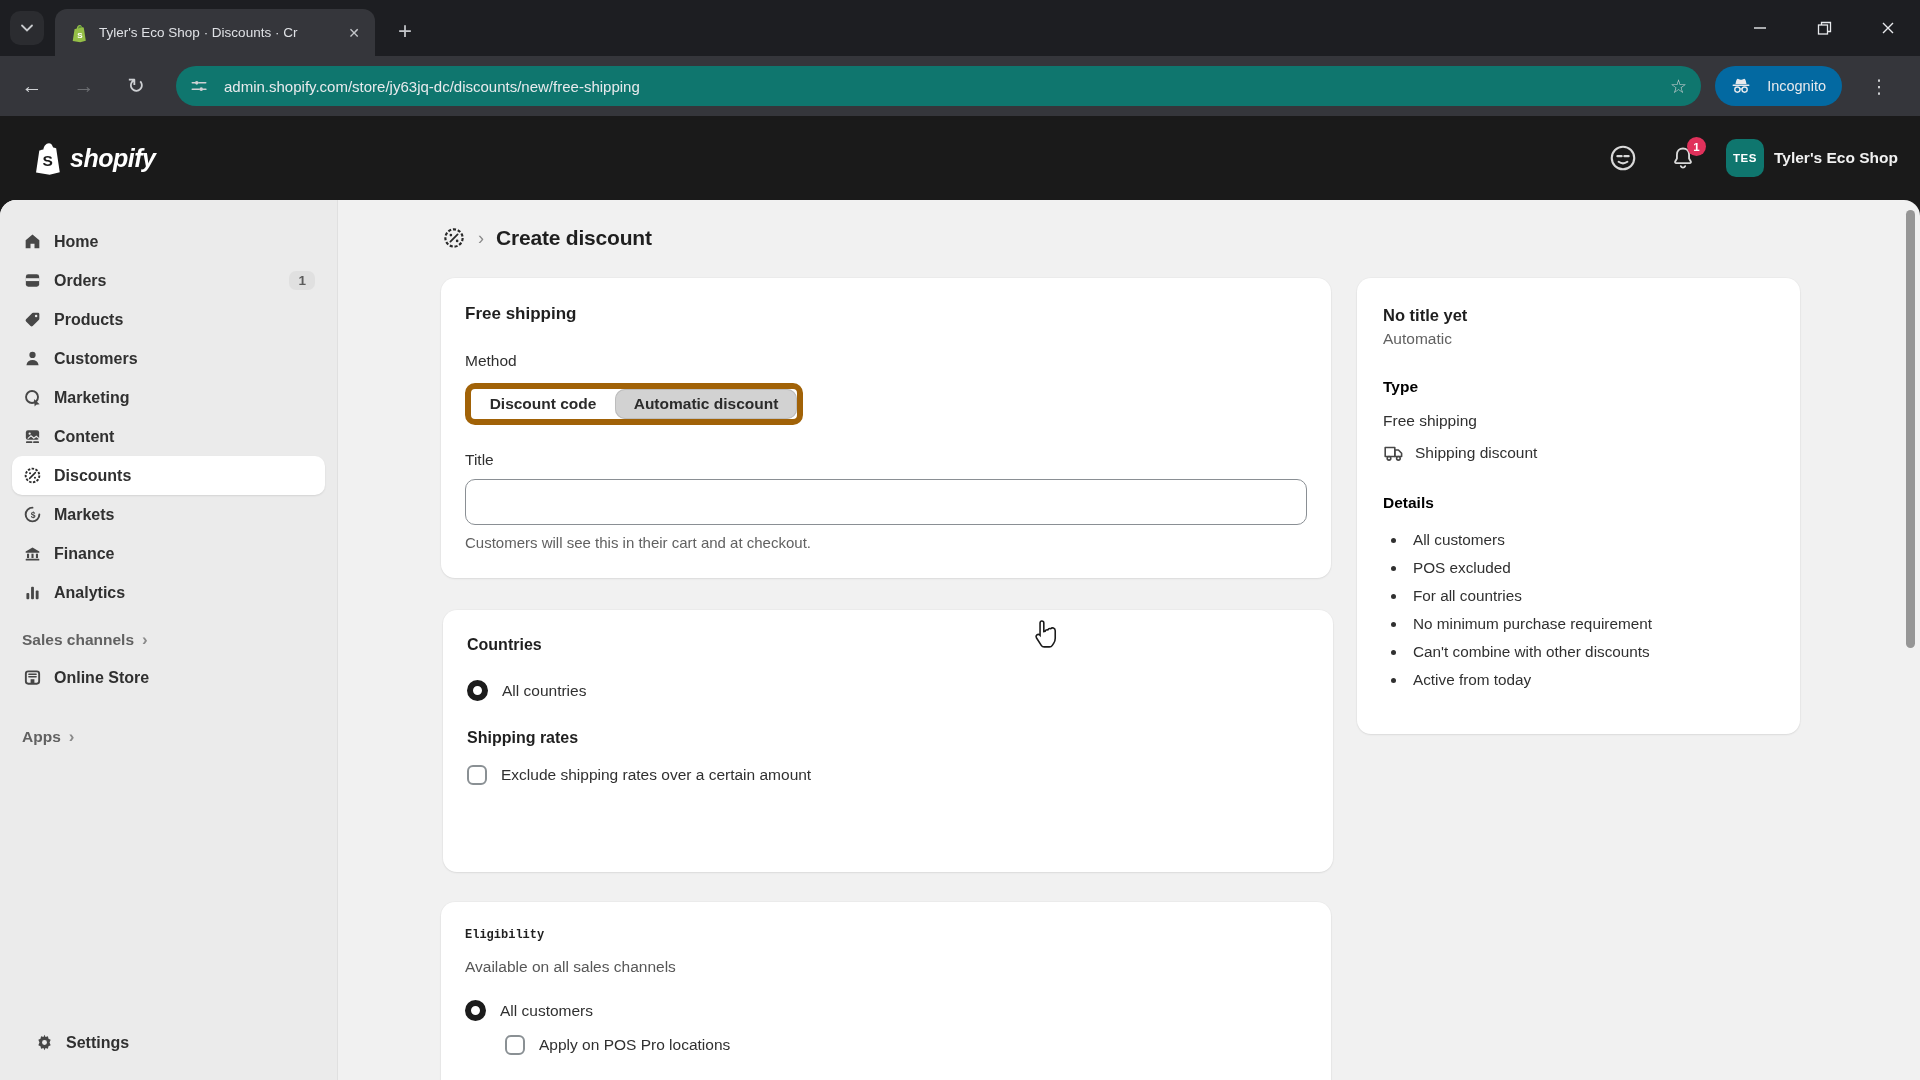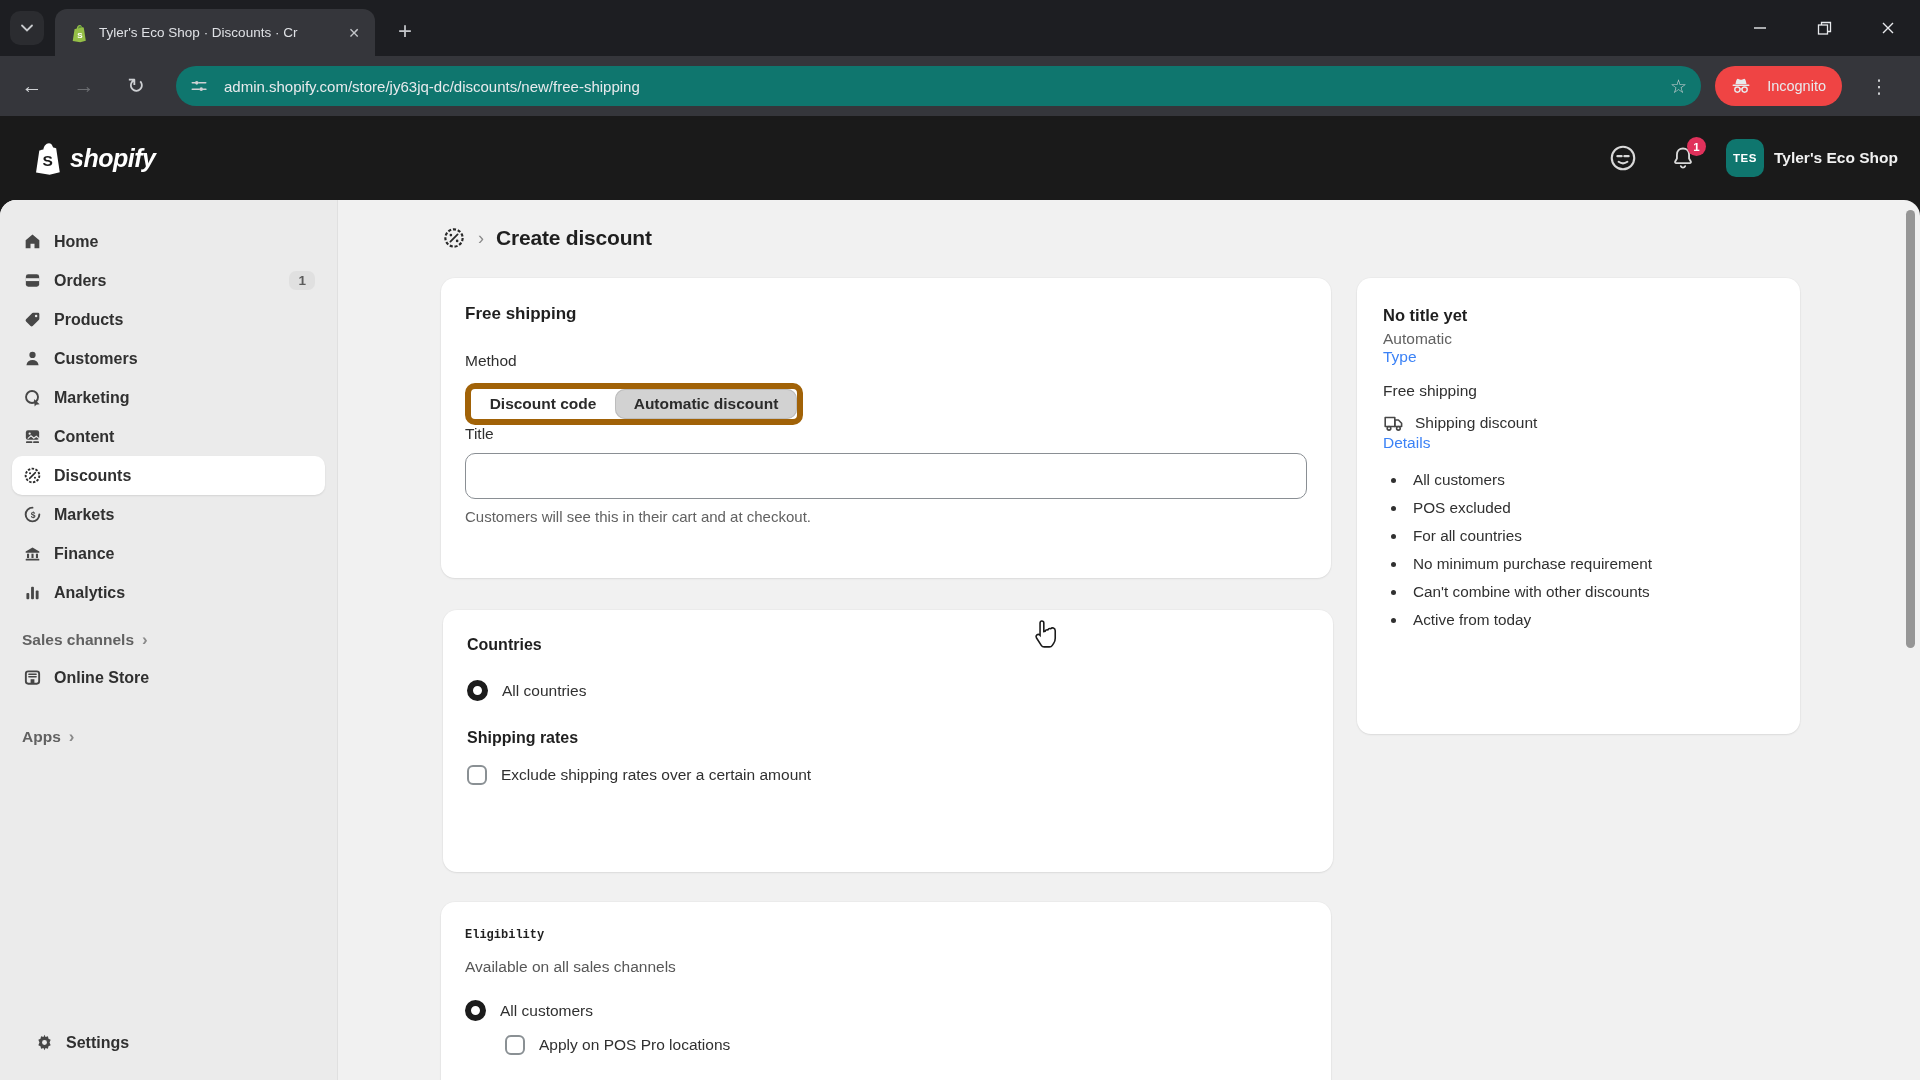--- a/index.html
+++ b/index.html
@@ -33,21 +33,21 @@
   .nav-ic { width:40px; height:40px; display:flex; align-items:center; justify-content:center;
     font-size:21px; color:#cfd1d4; }
   .nav-ic.disabled { color:#6b6d71; }
   .nav-back { margin-left:12px; } .nav-fwd { margin-left:12px; } .nav-reload { margin-left:12px; }
   .omnibox { position:absolute; left:176px; top:66px; width:1525px; height:40px; background:#0f766e;
     border-radius:20px; display:flex; align-items:center; padding:0 14px 0 8px; }
   .site-info { width:30px; height:30px; border-radius:50%; display:flex; align-items:center;
     justify-content:center; }
   .url-text { color:#e8eaed; font-size:15px; margin-left:10px; flex:1 1 auto; white-space:nowrap; }
   .omni-star { color:#cfd1d4; font-size:19px; margin-left:auto; }
-  .incog-pill { position:absolute; right:78px; top:66px; height:40px; background:#ef4444;
+  .incog-pill { position:absolute; right:78px; top:66px; height:40px; background:#0369a1;
     border-radius:20px; display:flex; align-items:center; padding:0 16px; gap:16px;
     color:#e8eaed; font-size:14.5px; }
   .browser-menu { position:absolute; right:26px; top:66px; width:30px; height:40px; color:#cfd1d4;
     font-size:19px; display:flex; align-items:center; justify-content:center; letter-spacing:0; }
 
   
   .shopbar { position:absolute; left:0; top:116px; width:1920px; height:84px; background:#1a1a1a; }
   .logo { position:absolute; left:30px; top:24px; display:flex; align-items:center; gap:6px; }
   .logo-word { color:#fff; font-size:25px; font-weight:bold; font-style:italic; letter-spacing:-0.5px; }
   .ctxbar { position:absolute; left:515px; top:133px; width:900px; height:50px; background:#303030;
@@ -120,21 +120,21 @@
   .radio.unsel { border:2px solid #8a9094; }
   .checkbox { width:20px; height:20px; border:2px solid #8a9094; border-radius:6px;
     background:#fff; flex:0 0 auto; }
   .choice-label { color:#303030; font-size:15.5px; }
   .sub-head { margin-top:28px; }
   .indent { margin-left:40px; margin-top:14px; }
   .subtle { color:#575757; font-size:15.5px; margin-top:16px; }
 
   .sum-title { color:#1f1f1f; font-size:16.5px; font-weight:700; }
   .sum-sub { color:#616161; font-size:15.5px; margin-top:5px; }
-  .sum-h { color:#3b82f6; font-size:15.5px; font-weight:400; }
+  .sum-h { color:#000000; font-size:15.5px; font-weight:700; margin-top:30px; }
   .sum-line { color:#303030; font-size:15.5px; margin-top:16px; }
   .sum-type-row { display:flex; align-items:center; gap:10px; margin-top:12px;
     color:#303030; font-size:15.5px; }
   .sum-list { margin:14px 0 0 24px; }
   .sum-list li { color:#303030; font-size:15.3px; line-height:28px; padding-left:6px; }
 
   .scroll-thumb { position:absolute; right:5px; top:10px; width:9px; height:438px;
     background:#969696; border-radius:5px; }
 
   .cursor { position:absolute; left:692px; top:418px; width:30px; height:34px; z-index:50; }
@@ -402,21 +402,21 @@
       <span class="bc-title">Create discount</span>
     </div>
 
     <div class="card card1">
       <div class="card-title">Free shipping</div>
       <div class="field-label" style="margin-top:28px;">Method</div>
       <div class="seg">
         <div class="seg-btn">Discount code</div>
         <div class="seg-btn sel">Automatic discount</div>
       </div>
-      <div class="field-label" style="">Title</div>
+      <div class="field-label" style="margin-top:26px;">Title</div>
       <input class="ttl-input" type="text" value="" style="">
       <div class="help-text">Customers will see this in their cart and at checkout.</div>
     </div>
 
     <div class="card card2">
       <div class="card-title" style="font-size:16px;">Countries</div>
       <div class="choice-row" style="margin-top:26px;">
         <span class="radio sel"></span>
         <span class="choice-label">All countries</span>
       </div>

